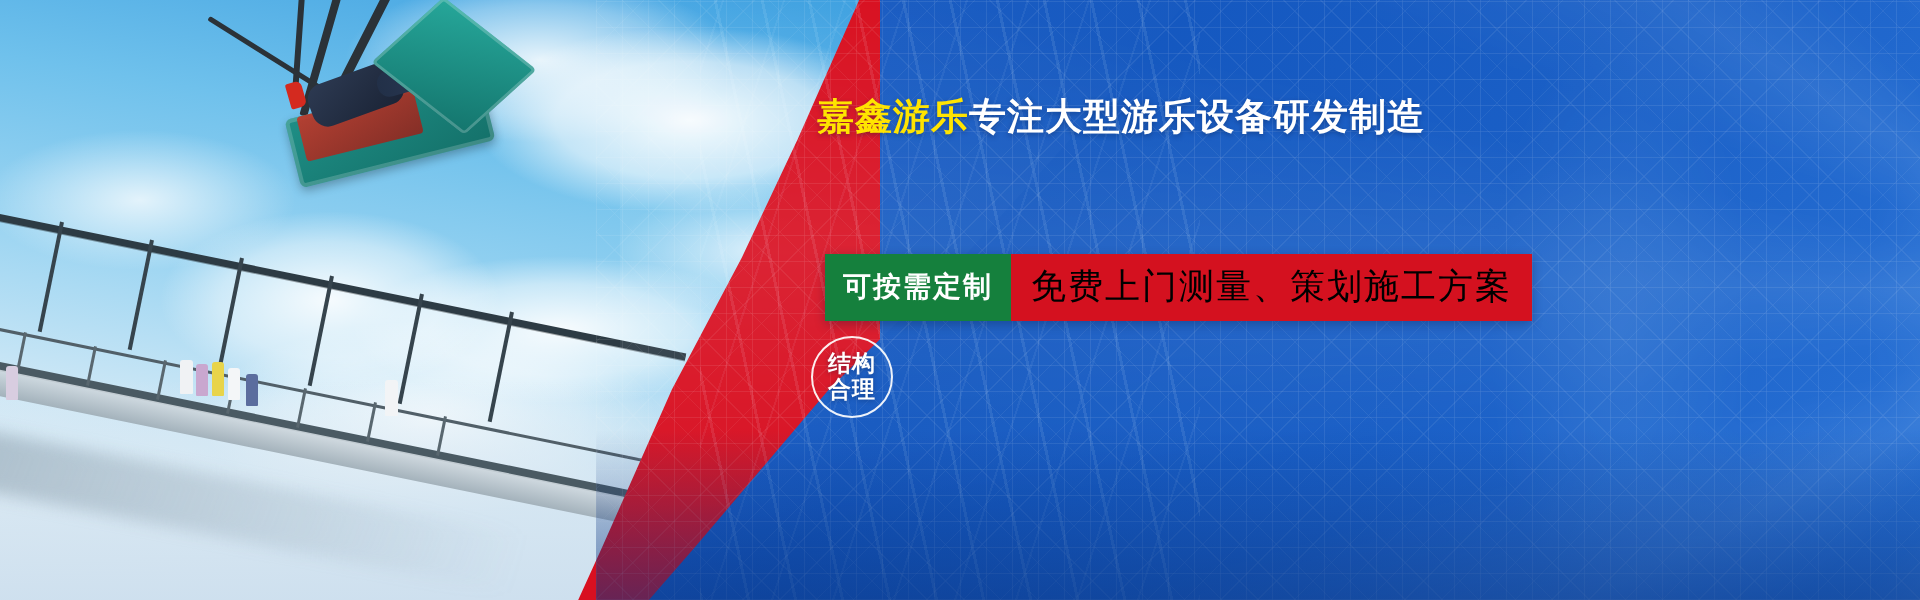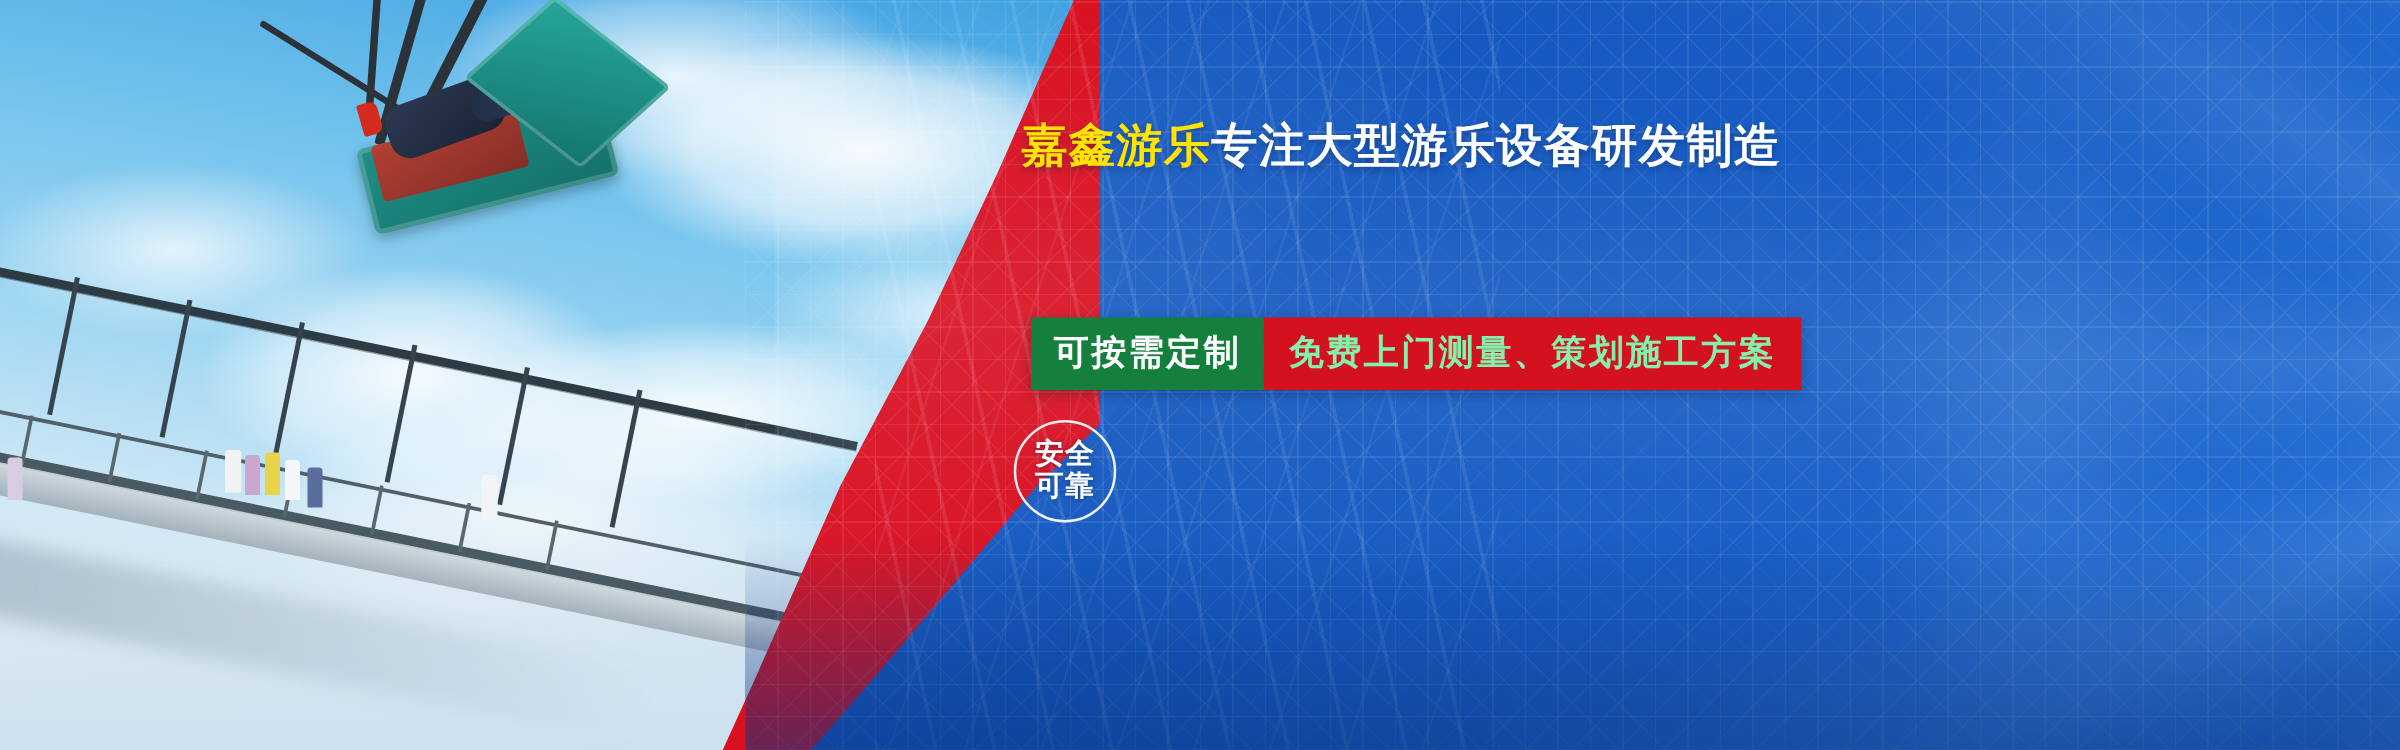--- a/index.html
+++ b/index.html
@@ -181,21 +181,21 @@
   .badges {
     position:absolute; left:14px; top:254px; display:flex; align-items:stretch;
     box-shadow:0 3px 10px rgba(0,15,50,.3);
   }
   .badge-dark {
     background:#15803d; color:#ffffff; font-size:28px; font-weight:700;
     letter-spacing:2px; padding:9px 18px 11px; display:flex; align-items:center;
     font-family:"DejaVu Sans","Liberation Sans",sans-serif;
   }
   .badge-red {
-    background:#d4111f; color:#86efac; font-size:28px; font-weight:700;
+    background:#d4111f; color:#000000; font-size:35px; font-weight:400;
     letter-spacing:2px; padding:9px 20px 11px; display:flex; align-items:center;
     font-family:"DejaVu Sans","Liberation Sans",sans-serif;
   }
 
   .circles { position:absolute; left:0px; top:336px; display:flex; gap:16px; }
   .circle {
     width:82px; height:82px; border-radius:50%;
     border:2px solid rgba(255,255,255,.92);
     display:flex; flex-direction:column; align-items:center; justify-content:center;
     color:#ffffff; font-weight:700; font-size:23px; line-height:1.12; letter-spacing:1px;
@@ -272,19 +272,19 @@
     </div>
 
 
     <div class="badges">
       <div class="badge-dark">可按需定制</div>
       <div class="badge-red">免费上门测量、策划施工方案</div>
     </div>
 
     <div class="circles">
       <div class="circle">
-        <span>安全</span>
-        <span>可靠</span>
+        <span>结构</span>
+        <span>合理</span>
       </div>
     </div>
 
   </div>
 </div>
 
 </body></html>

